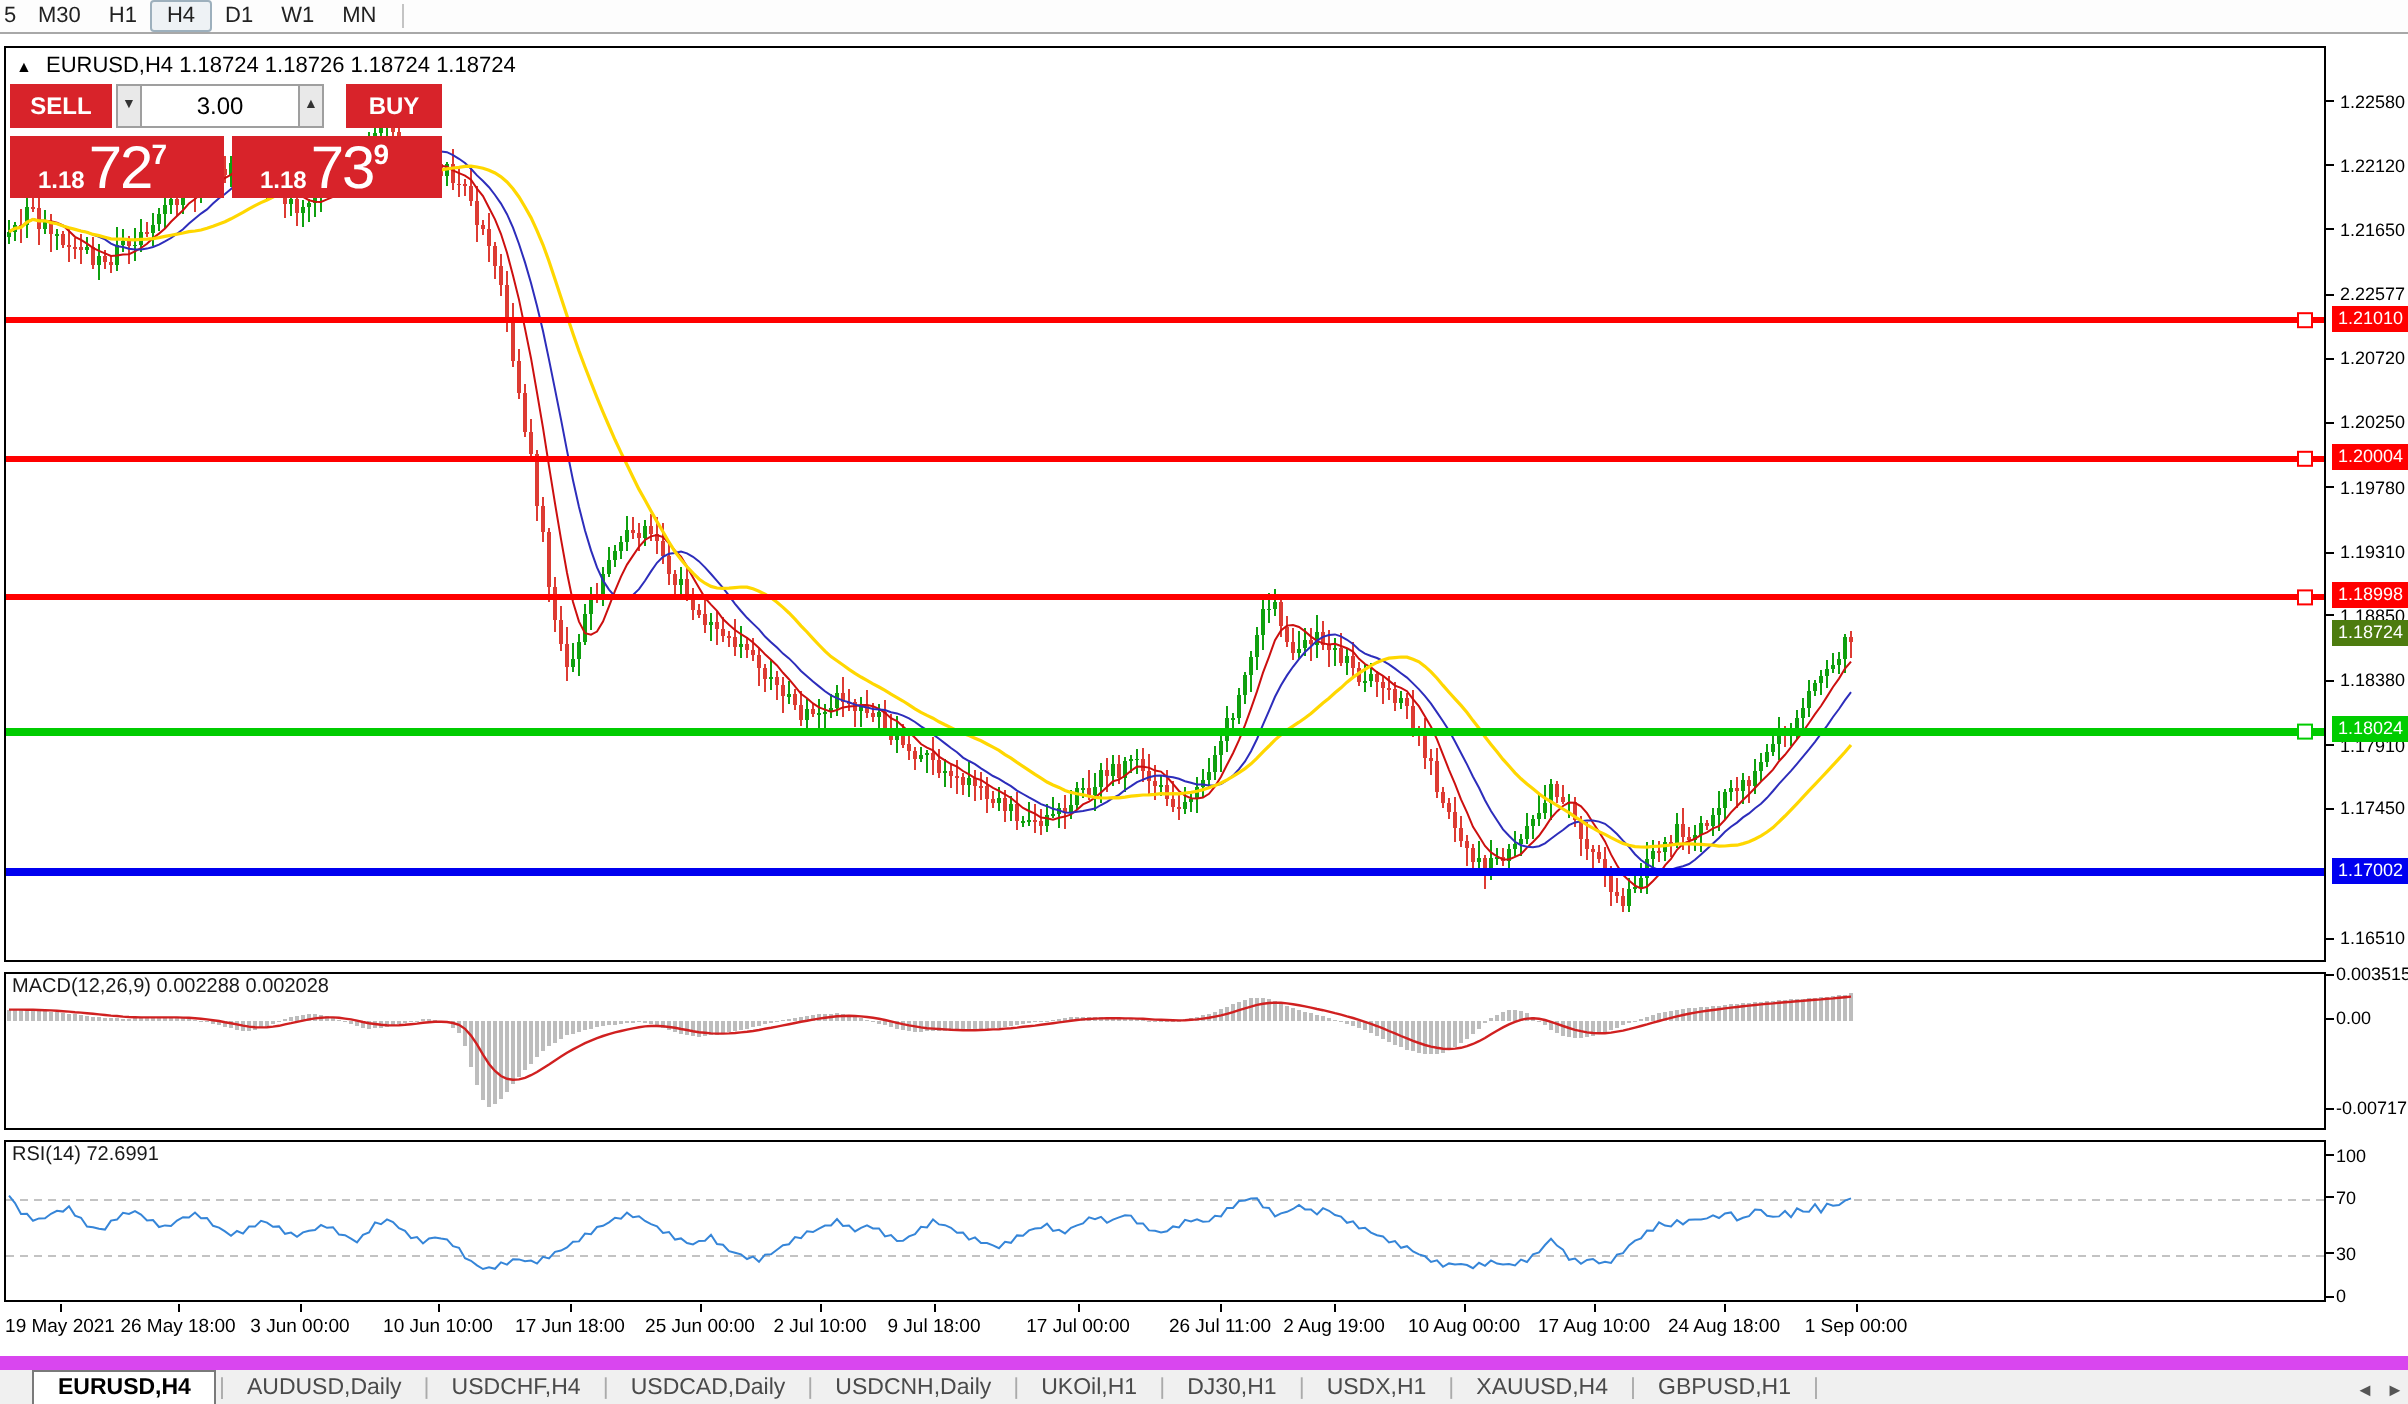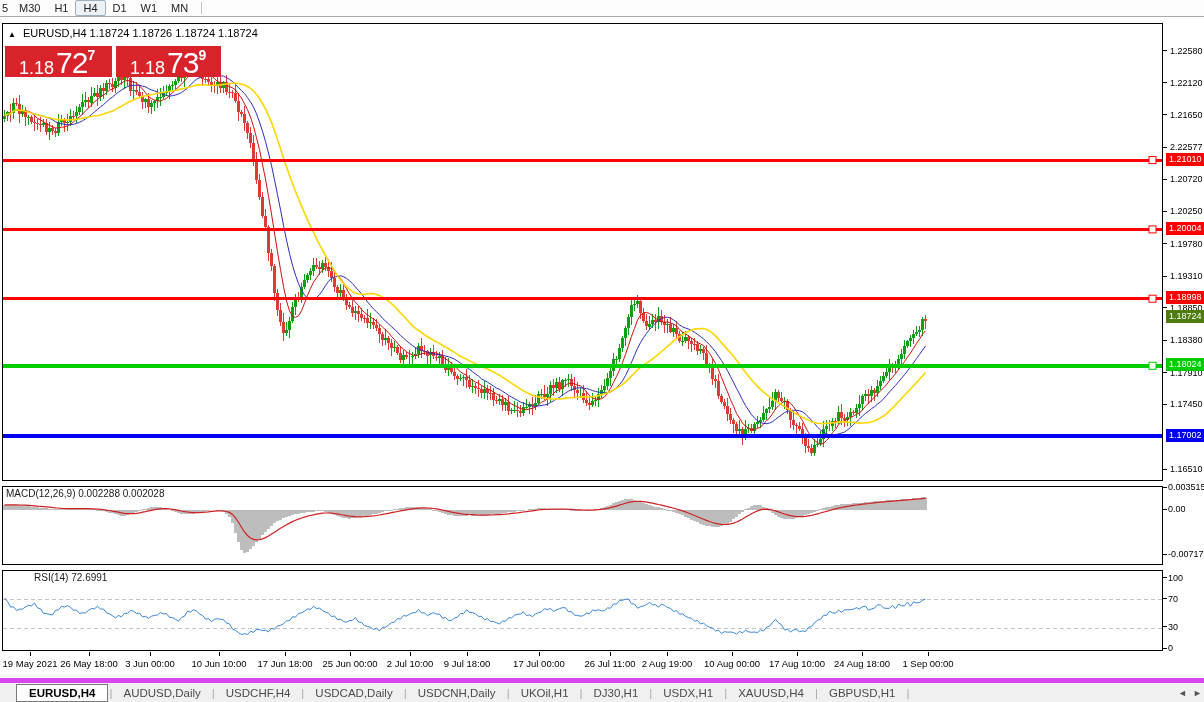--- a/index.html
+++ b/index.html
@@ -29,26 +29,26 @@
   
   .trade{position:absolute;left:5px;top:42px;width:216px;z-index:40;}
   .trade-row1{display:flex;height:22px;}
   .btn-trade{color:#fff;font-size:12px;font-weight:bold;text-align:center;line-height:22px;cursor:pointer;}
   .spin{width:13px;height:22px;background:#e9e9e9;border:1px solid #9f9f9f;font-size:7px;color:#333;
         text-align:center;line-height:20px;cursor:pointer;}
   .vol-input{width:78px;height:22px;border:1px solid #9f9f9f;border-left:none;border-right:none;
              text-align:center;font-size:12px;font-family:"Liberation Sans",sans-serif;padding:0;}
   .trade-row2{display:flex;margin-top:4px;}
   .price-big{height:31px;color:#fff;display:flex;align-items:flex-end;padding:0 4px 1px 14px;cursor:pointer;}
-  .price-big .pfx{font-size:18px;font-weight:normal;margin-right:2px;line-height:15px;}
+  .price-big .pfx{font-size:12px;font-weight:bold;margin-right:2px;line-height:15px;}
   .price-big .big{font-size:30px;font-weight:normal;line-height:26px;letter-spacing:-1px;}
   .price-big .sup{font-size:14px;font-weight:bold;align-self:flex-start;margin-top:1px;}
   
   .tabbar{position:absolute;left:0;top:678px;width:1204px;height:24px;background:#f0f0f0;
-          border-top:5px solid #d946ef;display:flex;align-items:center;font-size:11.5px;color:#4a4a4a;}
+          border-top:7px solid #d946ef;display:flex;align-items:center;font-size:11.5px;color:#4a4a4a;}
   .tab{padding:2px 10px;cursor:pointer;white-space:nowrap;}
   .tab.active{background:#fff;border:1px solid #7a7a7a;color:#000;font-weight:bold;padding:2px 12px;margin-left:16px;}
   .tab-sep{color:#aaa;margin:0 1px;}
   .tab-scroll{position:absolute;top:5px;font-size:9px;color:#555;cursor:pointer;}
 </style>
 </head>
 <body>
 
 <div class="screen">
 
@@ -695,20 +695,27 @@
         <line x1="0" y1="412.2" x2="1161" y2="412.2" stroke="#0000f0" stroke-width="4" shape-rendering="crispEdges"></line>
       </svg>
   </div>
 
   <div class="chart-title">
     <span class="tri">▲</span>
     <span>EURUSD,H4 1.18724 1.18726 1.18724 1.18724</span>
   </div>
 
   <div class="trade">
+    <div class="trade-row1">
+      <div class="btn-trade" id="sell-btn" style="width: 51px; background: rgb(216, 35, 42);">SELL</div>
+      <div class="spin" style="margin-left:2px;">▼</div>
+      <input class="vol-input" value="3.00" style="">
+      <div class="spin">▲</div>
+      <div class="btn-trade" id="buy-btn" style="width: 48px; margin-left: 11px; background: rgb(216, 35, 42);">BUY</div>
+    </div>
     <div class="trade-row2">
       <div class="price-big" id="sell-price" style="width: 107px; background: rgb(216, 35, 42);">
         <span class="pfx">1.18</span>
         <span class="big">72</span>
         <span class="sup">7</span>
       </div>
       <div class="price-big" id="buy-price" style="width: 105px; margin-left: 4px; background: rgb(216, 35, 42);">
         <span class="pfx">1.18</span>
         <span class="big">73</span>
         <span class="sup">9</span>
@@ -1031,21 +1038,21 @@
   </div>
   <div class="ind-label" style="left:6px;top:488px;">MACD(12,26,9) 0.002288 0.002028</div>
 
   <div class="panel" style="left:2px;top:570px;width:1161px;height:81px;">
     <svg id="rsi-svg" width="1159" height="79">
         <line x1="0" y1="28.9" x2="1161" y2="28.9" stroke="#c3c3c3" stroke-width="1" stroke-dasharray="4 3" shape-rendering="crispEdges"></line>
         <line x1="0" y1="57.0" x2="1161" y2="57.0" stroke="#c3c3c3" stroke-width="1" stroke-dasharray="4 3" shape-rendering="crispEdges"></line>
         <polyline points="1.5,26.8 4.5,30.5 7.5,36.0 10.5,35.9 13.5,39.4 16.5,38.2 19.5,38.1 22.5,35.9 25.5,34.4 28.5,34.8 31.5,32.1 34.5,36.8 37.5,37.9 40.5,42.3 43.5,42.6 46.5,43.4 49.5,43.8 52.5,39.3 55.5,38.8 58.5,35.4 61.5,36.0 64.5,34.6 67.5,36.3 70.5,39.2 73.5,39.0 76.5,42.5 79.5,41.7 82.5,42.0 85.5,39.3 88.5,37.6 91.5,37.8 94.5,35.3 97.5,38.1 100.5,38.0 103.5,41.9 106.5,42.8 109.5,44.7 112.5,46.9 115.5,44.5 118.5,45.8 121.5,42.3 124.5,42.3 127.5,39.4 130.5,40.3 133.5,42.4 136.5,42.2 139.5,45.9 142.5,45.3 145.5,47.4 148.5,45.2 151.5,44.4 154.5,44.0 157.5,41.5 160.5,42.9 163.5,42.6 166.5,46.3 169.5,46.6 172.5,48.3 175.5,50.2 178.5,46.4 181.5,45.2 184.5,40.2 187.5,41.1 190.5,38.7 193.5,40.0 196.5,43.1 199.5,44.4 202.5,48.1 205.5,47.5 208.5,50.7 211.5,48.2 214.5,47.7 217.5,48.3 220.5,48.7 223.5,52.1 226.5,52.9 229.5,58.1 232.5,59.4 235.5,61.7 238.5,63.5 241.5,62.7 244.5,63.4 247.5,60.2 250.5,61.3 253.5,58.6 256.5,58.7 259.5,59.6 262.5,59.3 265.5,60.8 268.5,57.4 271.5,58.2 274.5,54.9 277.5,54.3 280.5,52.7 283.5,49.9 286.5,49.7 289.5,45.8 292.5,46.1 295.5,42.5 298.5,41.9 301.5,40.2 304.5,37.9 307.5,38.4 310.5,35.3 313.5,37.6 316.5,37.1 319.5,39.5 322.5,41.1 325.5,42.2 328.5,45.5 331.5,45.0 334.5,48.8 337.5,48.2 340.5,50.5 343.5,51.2 346.5,49.5 349.5,49.4 352.5,46.4 355.5,51.0 358.5,51.4 361.5,54.6 364.5,55.4 367.5,56.2 370.5,58.5 373.5,57.3 376.5,59.9 379.5,56.3 382.5,56.1 385.5,53.9 388.5,51.6 391.5,51.1 394.5,47.5 397.5,48.1 400.5,44.6 403.5,45.0 406.5,43.3 409.5,41.8 412.5,41.7 415.5,38.5 418.5,42.0 421.5,41.8 424.5,44.7 427.5,42.9 430.5,41.7 433.5,43.2 436.5,43.2 439.5,47.2 442.5,46.5 445.5,49.5 448.5,49.4 451.5,47.2 454.5,46.1 457.5,42.4 460.5,42.7 463.5,38.7 466.5,41.2 469.5,41.6 472.5,42.9 475.5,45.4 478.5,45.3 481.5,48.8 484.5,47.7 487.5,50.5 490.5,50.5 493.5,51.7 496.5,53.1 499.5,49.9 502.5,50.4 505.5,46.7 508.5,46.9 511.5,44.2 514.5,43.3 517.5,43.0 520.5,40.8 523.5,44.5 526.5,43.9 529.5,45.7 532.5,42.9 535.5,41.7 538.5,40.7 541.5,37.7 544.5,38.6 547.5,37.4 550.5,40.4 553.5,38.8 556.5,37.7 559.5,36.6 562.5,36.8 565.5,40.8 568.5,40.7 571.5,44.2 574.5,44.4 577.5,45.2 580.5,44.6 583.5,42.2 586.5,42.7 589.5,38.9 592.5,39.7 595.5,38.7 598.5,39.9 601.5,39.7 604.5,36.9 607.5,37.2 610.5,33.0 613.5,33.0 616.5,29.5 619.5,29.2 622.5,28.3 625.5,28.1 628.5,32.7 631.5,33.0 634.5,37.2 637.5,35.7 640.5,34.9 643.5,33.5 646.5,31.5 649.5,33.7 652.5,33.7 655.5,36.2 658.5,33.1 661.5,34.4 664.5,36.5 667.5,37.3 670.5,40.4 673.5,39.7 676.5,43.2 679.5,42.9 682.5,45.3 685.5,46.6 688.5,47.2 691.5,50.2 694.5,49.5 697.5,52.9 700.5,52.1 703.5,54.7 706.5,56.2 709.5,57.1 712.5,60.0 715.5,59.2 718.5,62.4 721.5,60.7 724.5,61.2 727.5,61.0 730.5,61.5 733.5,63.1 736.5,60.4 739.5,61.9 742.5,59.2 745.5,60.8 748.5,61.3 751.5,61.0 754.5,61.7 757.5,58.8 760.5,60.0 763.5,56.2 766.5,55.2 769.5,51.5 772.5,48.4 775.5,51.8 778.5,53.8 781.5,58.9 784.5,58.3 787.5,60.9 790.5,59.0 793.5,58.5 796.5,60.7 799.5,59.9 802.5,60.5 805.5,56.3 808.5,55.6 811.5,51.7 814.5,49.3 817.5,48.2 820.5,44.3 823.5,44.4 826.5,40.2 829.5,41.8 832.5,42.2 835.5,39.0 838.5,41.2 841.5,38.9 844.5,38.8 847.5,38.7 850.5,38.2 853.5,36.7 856.5,38.0 859.5,35.7 862.5,35.2 865.5,39.2 868.5,37.9 871.5,37.1 874.5,33.8 877.5,34.0 880.5,36.9 883.5,37.4 886.5,37.2 889.5,34.5 892.5,37.6 895.5,33.2 898.5,34.7 901.5,34.9 904.5,31.1 907.5,35.2 910.5,30.8 913.5,31.9 916.5,31.5 919.5,29.3 922.5,28.2" fill="none" stroke="#3585d8" stroke-width="1"></polyline>
       </svg>
   </div>
-  <div class="ind-label" style="left:6px;top:572px;margin-left:28px;">RSI(14) 72.6991</div>
+  <div class="ind-label" style="left:6px;top:572px;">RSI(14) 72.6991</div>
 
   <div id="scales">
       <div class="tick-mark" style="left: 1163px; top: 50.4057px;"></div>
       <div class="scale-label" style="left: 1170px; top: 45.9057px;">1.22580</div>
       <div class="tick-mark" style="left: 1163px; top: 82.1011px;"></div>
       <div class="scale-label" style="left: 1170px; top: 77.6011px;">1.22120</div>
       <div class="tick-mark" style="left: 1163px; top: 114.485px;"></div>
       <div class="scale-label" style="left: 1170px; top: 109.985px;">1.21650</div>
       <div class="tick-mark" style="left: 1163px; top: 146.87px;"></div>
       <div class="scale-label" style="left: 1170px; top: 142.37px;">2.22577</div>

